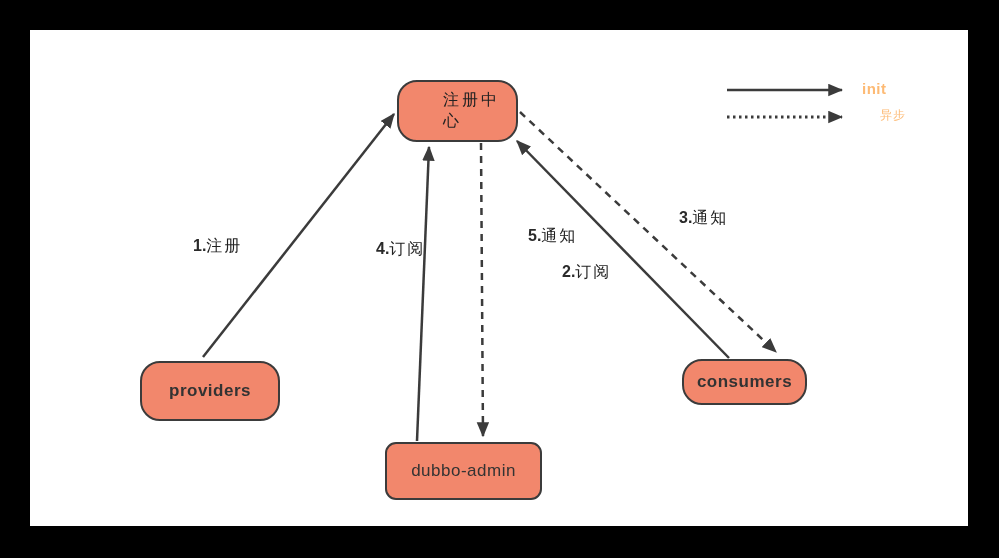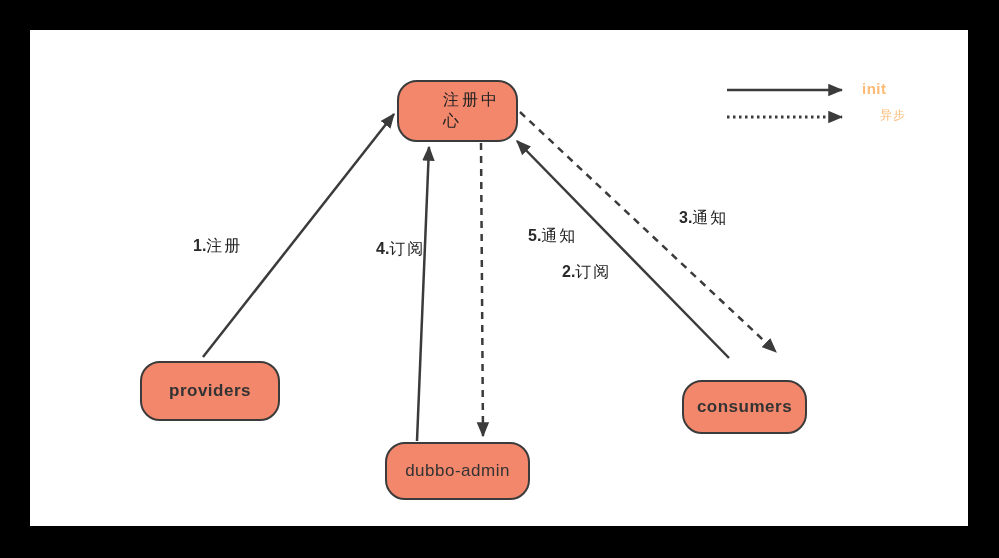--- a/index.html
+++ b/index.html
@@ -31,22 +31,22 @@
     background: var(--node-fill, #F2876C);
     border: 2.5px solid var(--stroke, #3B3B3B);
     border-radius: 20px;
     display: flex;
     align-items: center;
     justify-content: center;
     color: #2d2d2d;
   }
   .node-registry   { left: 397px; top:  80px; width: 121px; height: 62px; padding-left: 44px; }
   .node-providers  { left: 140px; top: 361px; width: 140px; height: 60px; }
-  .node-admin      { left: 385px; top: 442px; width: 145px; height: 58px; }
-  .node-consumers  { left: 682px; top: 359px; width: 125px; height: 54px; margin-top: 21px; }
+  .node-admin      { left: 385px; top: 442px; width: 157px; height: 58px; border-radius: 11px; }
+  .node-consumers  { left: 682px; top: 359px; width: 125px; height: 46px; }
   .node-label-zh {
     font-family: "DejaVu Serif", "Liberation Serif", serif;
     font-size: 16px;
     letter-spacing: 3px;
     color: #222;
   }
   .node-label-en {
     font-size: 17px;
     font-weight: bold;
     color: #333;

